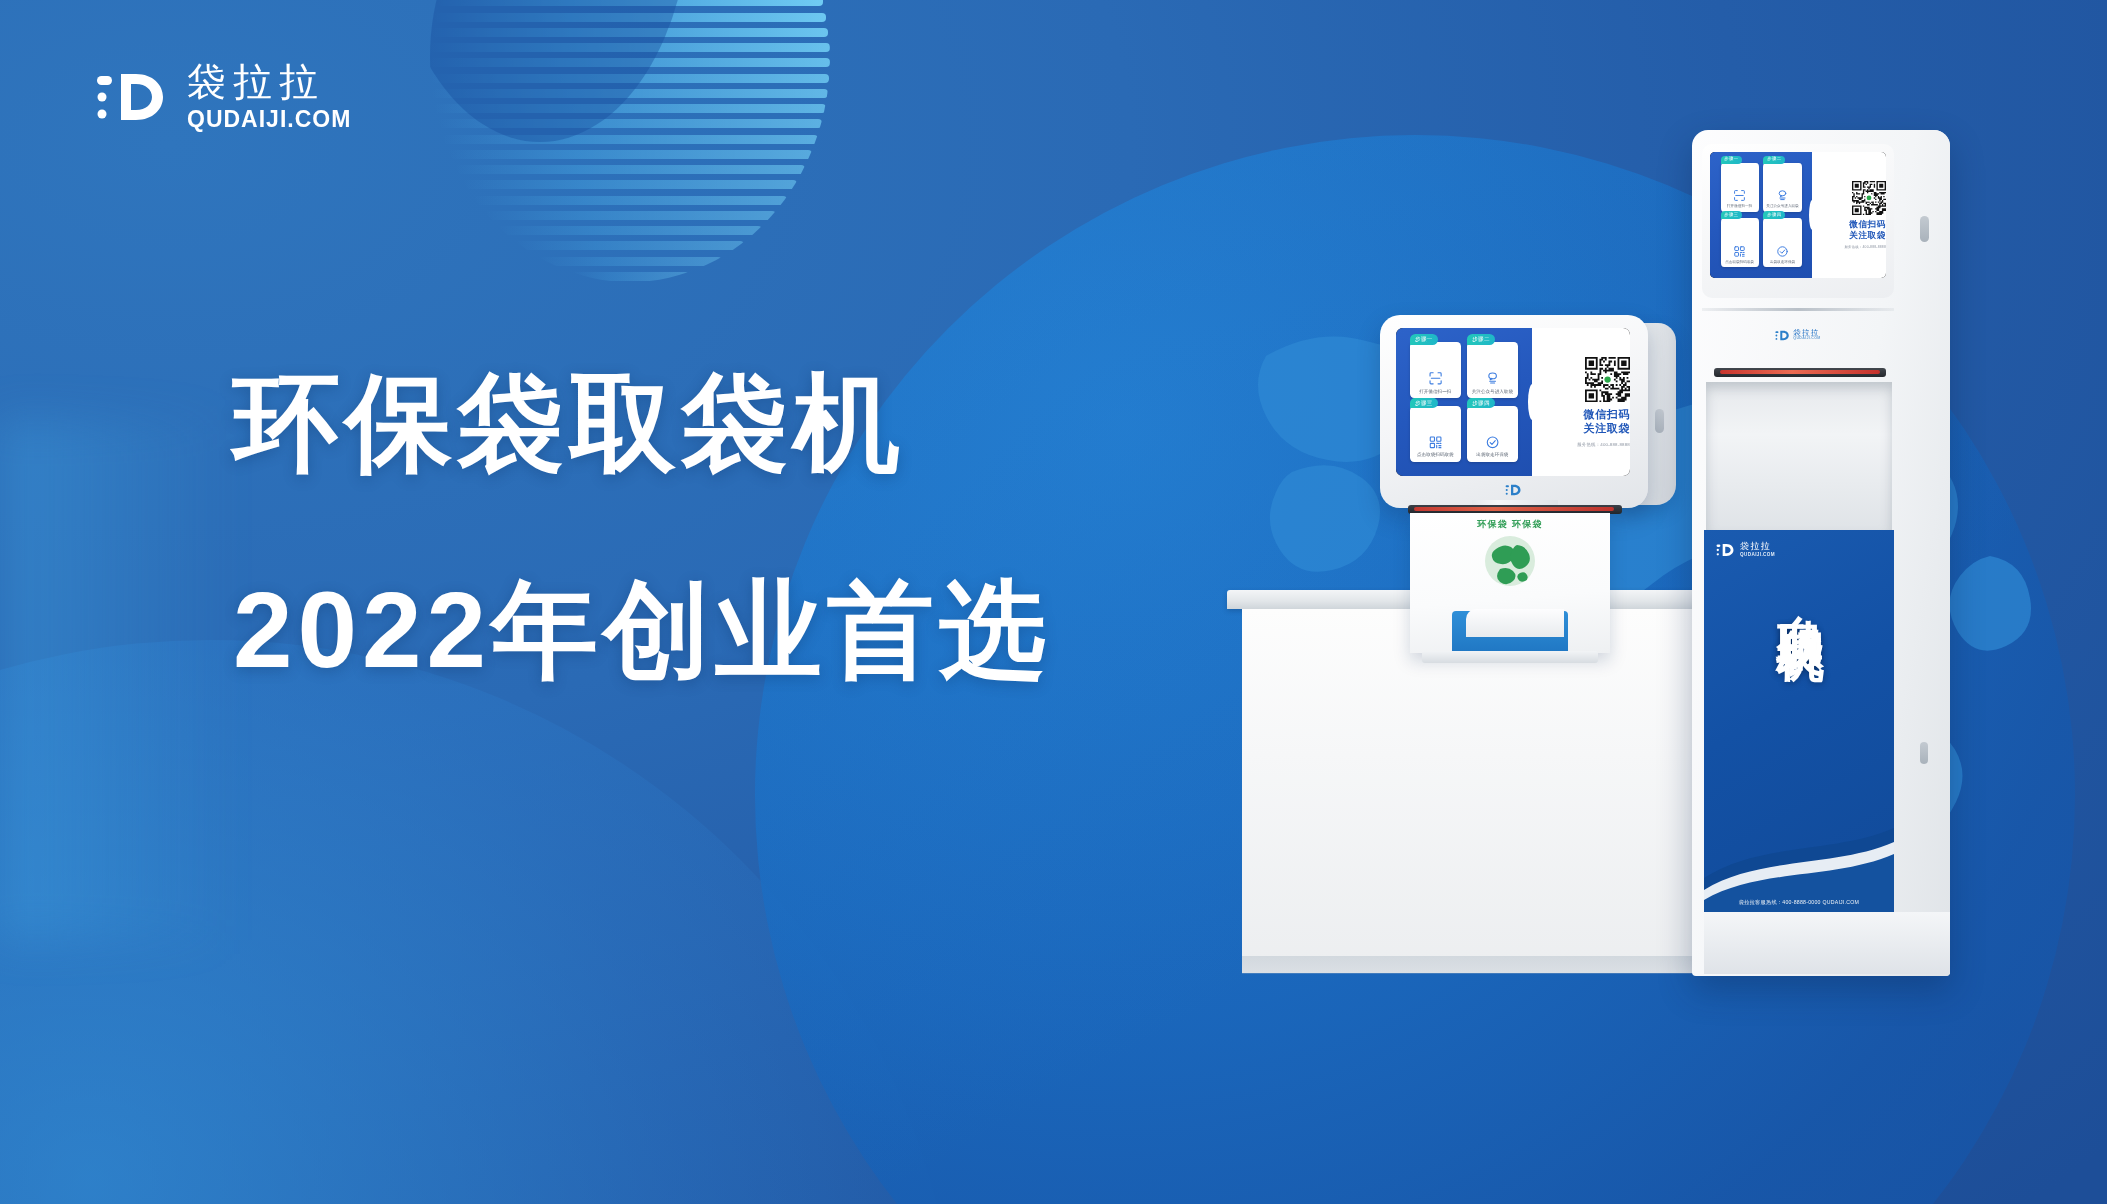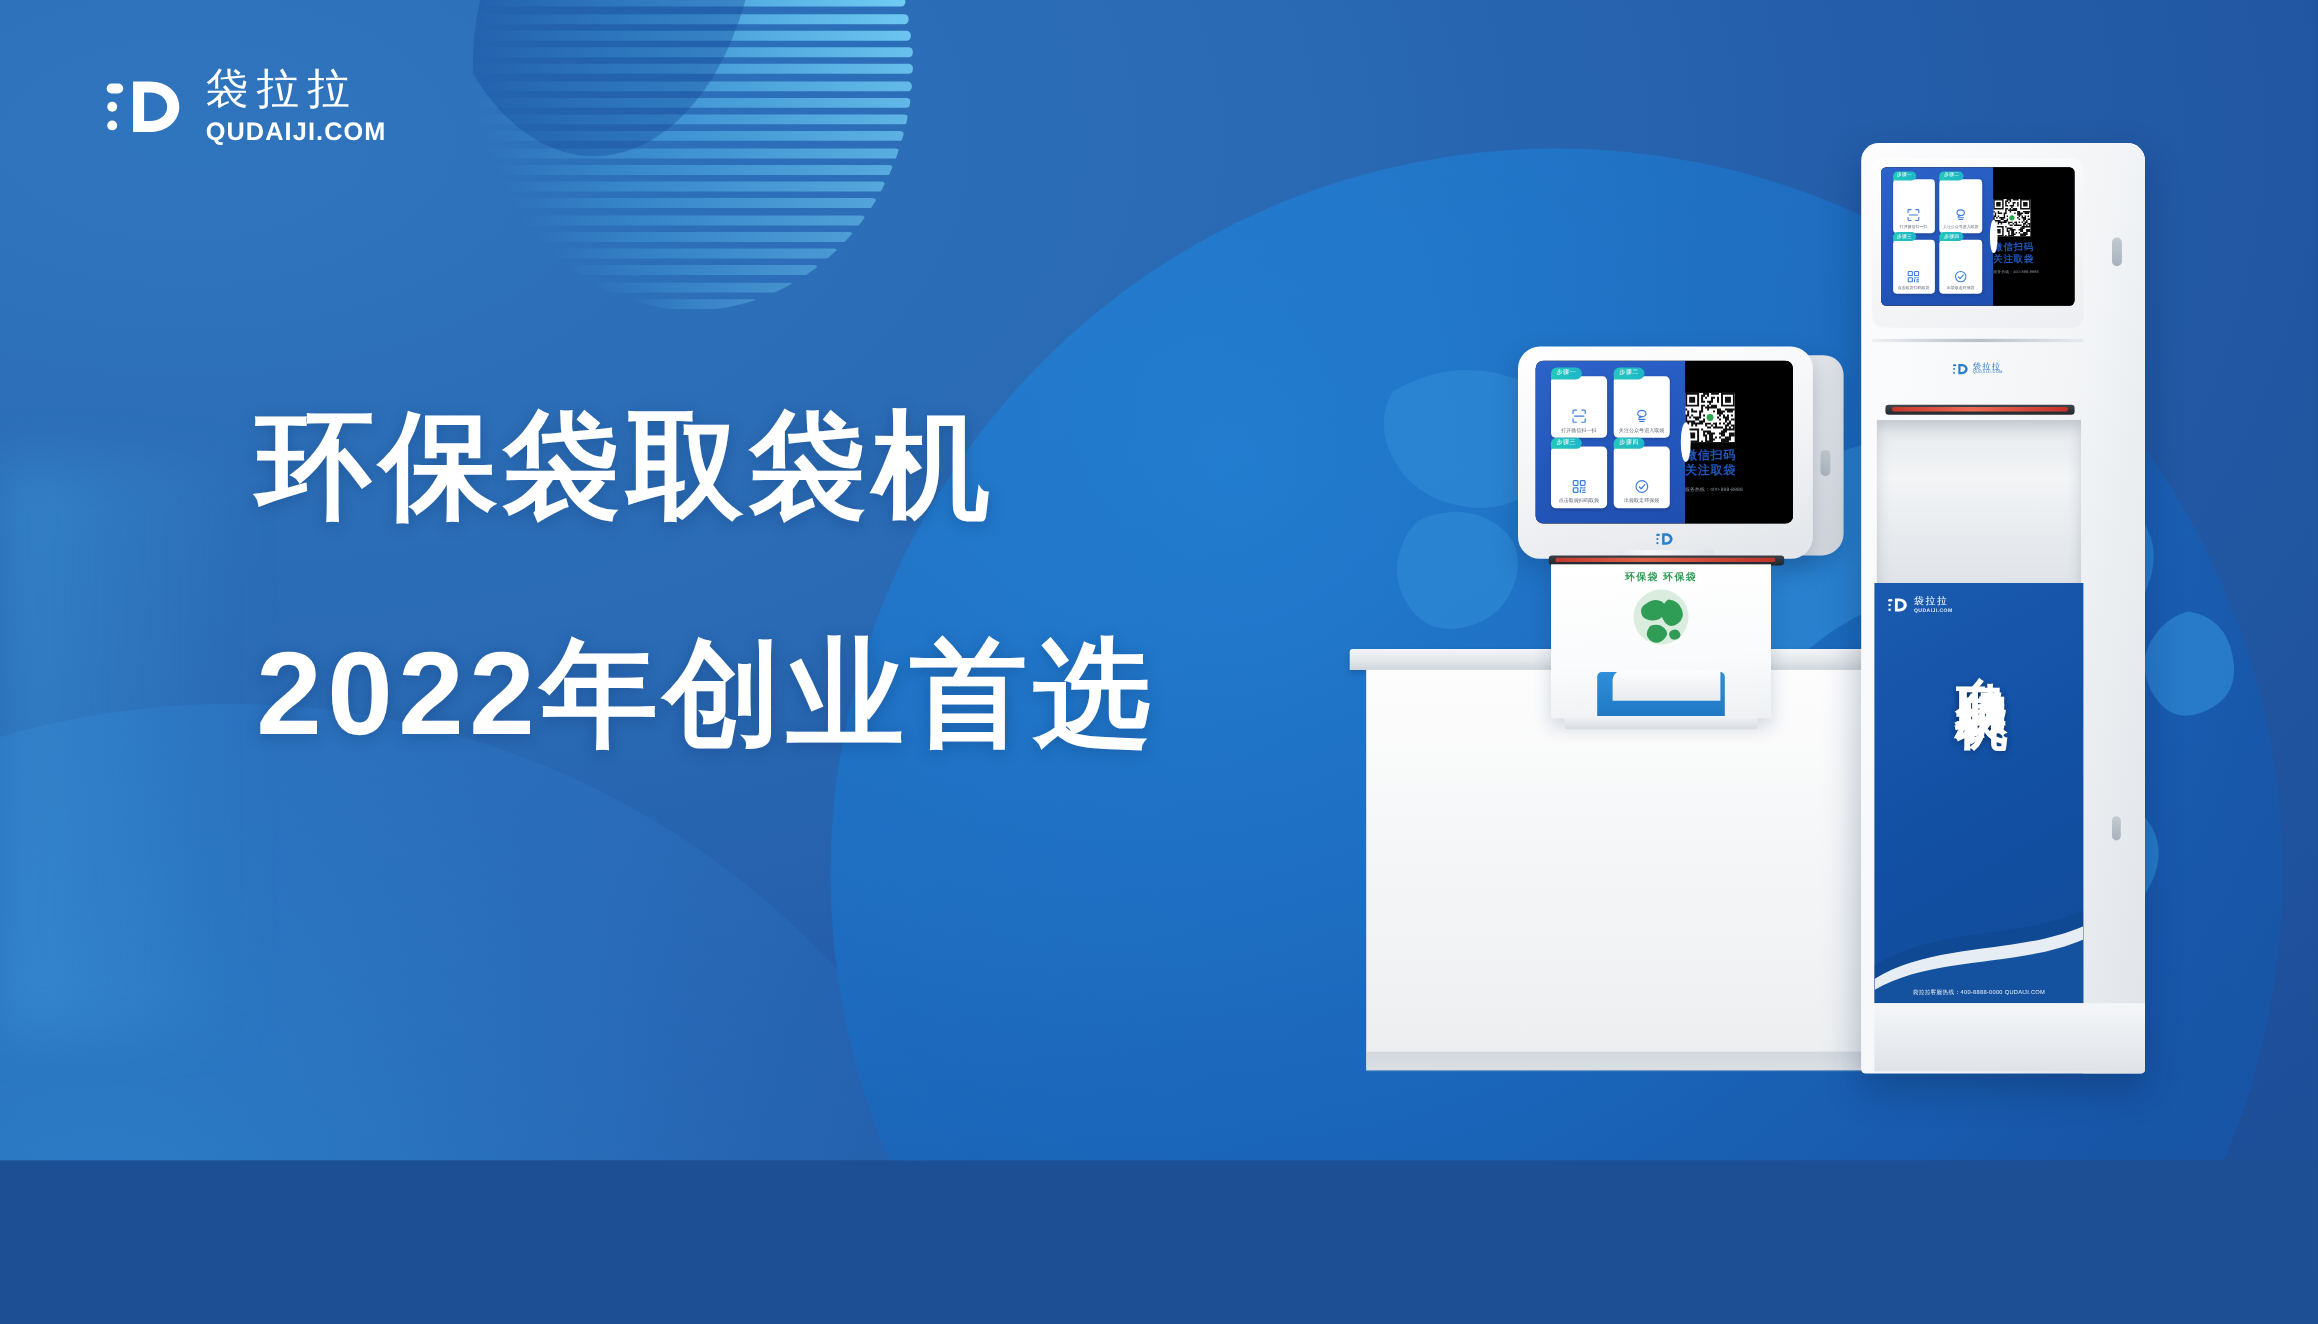--- a/index.html
+++ b/index.html
@@ -7,21 +7,21 @@
     padding: 0;
     background: #1c4f93;
   }
   body {
     font-family: "Liberation Sans", "DejaVu Sans", sans-serif;
   }
 
   #banner {
     position: relative;
     width: 2107px;
-    height: 1055px;
+    height: 1204px;
     overflow: hidden;
     background:
       radial-gradient(120% 130% at 8% 12%, #2f75bd 0%, #2a6ab5 38%, #245da9 62%, #1d4e98 100%);
   }
 
   
   .bg-layer { position: absolute; inset: 0; pointer-events: none; }
 
   
   .glow-left {
@@ -373,25 +373,25 @@
     position: relative;
     padding: 6%;
     box-sizing: border-box;
     display: grid;
     grid-template-columns: 1fr 1fr;
     grid-template-rows: 1fr 1fr;
     gap: 6%;
   }
   .ui-right {
     width: 42%;
-    background: #000000;
+    background: #ffffff;
     position: relative;
     display: flex;
     flex-direction: column;
-    align-items: flex-start;
+    align-items: flex-end;
     justify-content: center;
   }
   .ui-right::before {
     content:"";
     position:absolute; left:-4%; top:38%;
     width: 9%; height: 24%;
     background:#ffffff;
     border-radius: 50%;
   }
   .step-card {

